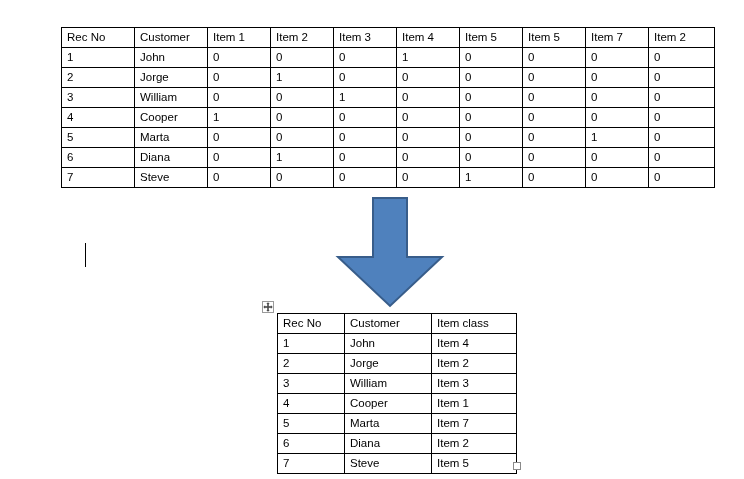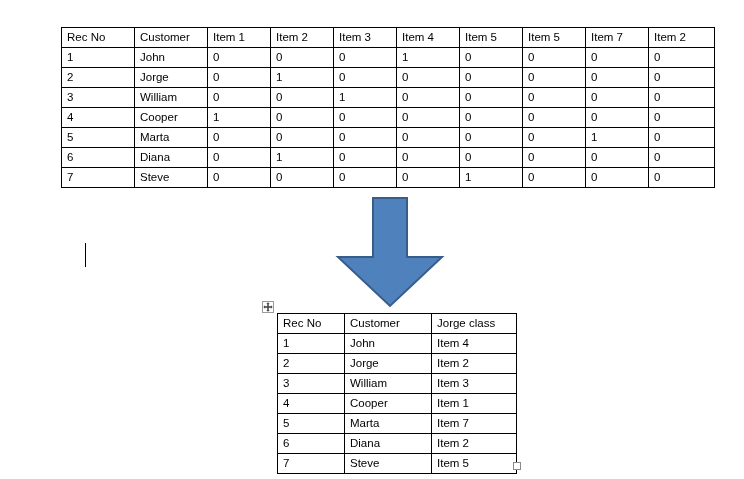--- a/index.html
+++ b/index.html
@@ -254,21 +254,21 @@
   <table class="wtable" id="result-table">
     <colgroup>
       <col style="width:67px">
         <col style="width:87px">
         <col style="width:85px">
     </colgroup>
     <thead>
       <tr>
           <th>Rec No</th>
           <th>Customer</th>
-          <th>Jorge class</th>
+          <th>Item class</th>
         </tr>
     </thead>
     <tbody>
         <tr>
           <td>1</td>
           <td>John</td>
           <td>Item 4</td>
         </tr>
         <tr>
           <td>2</td>

